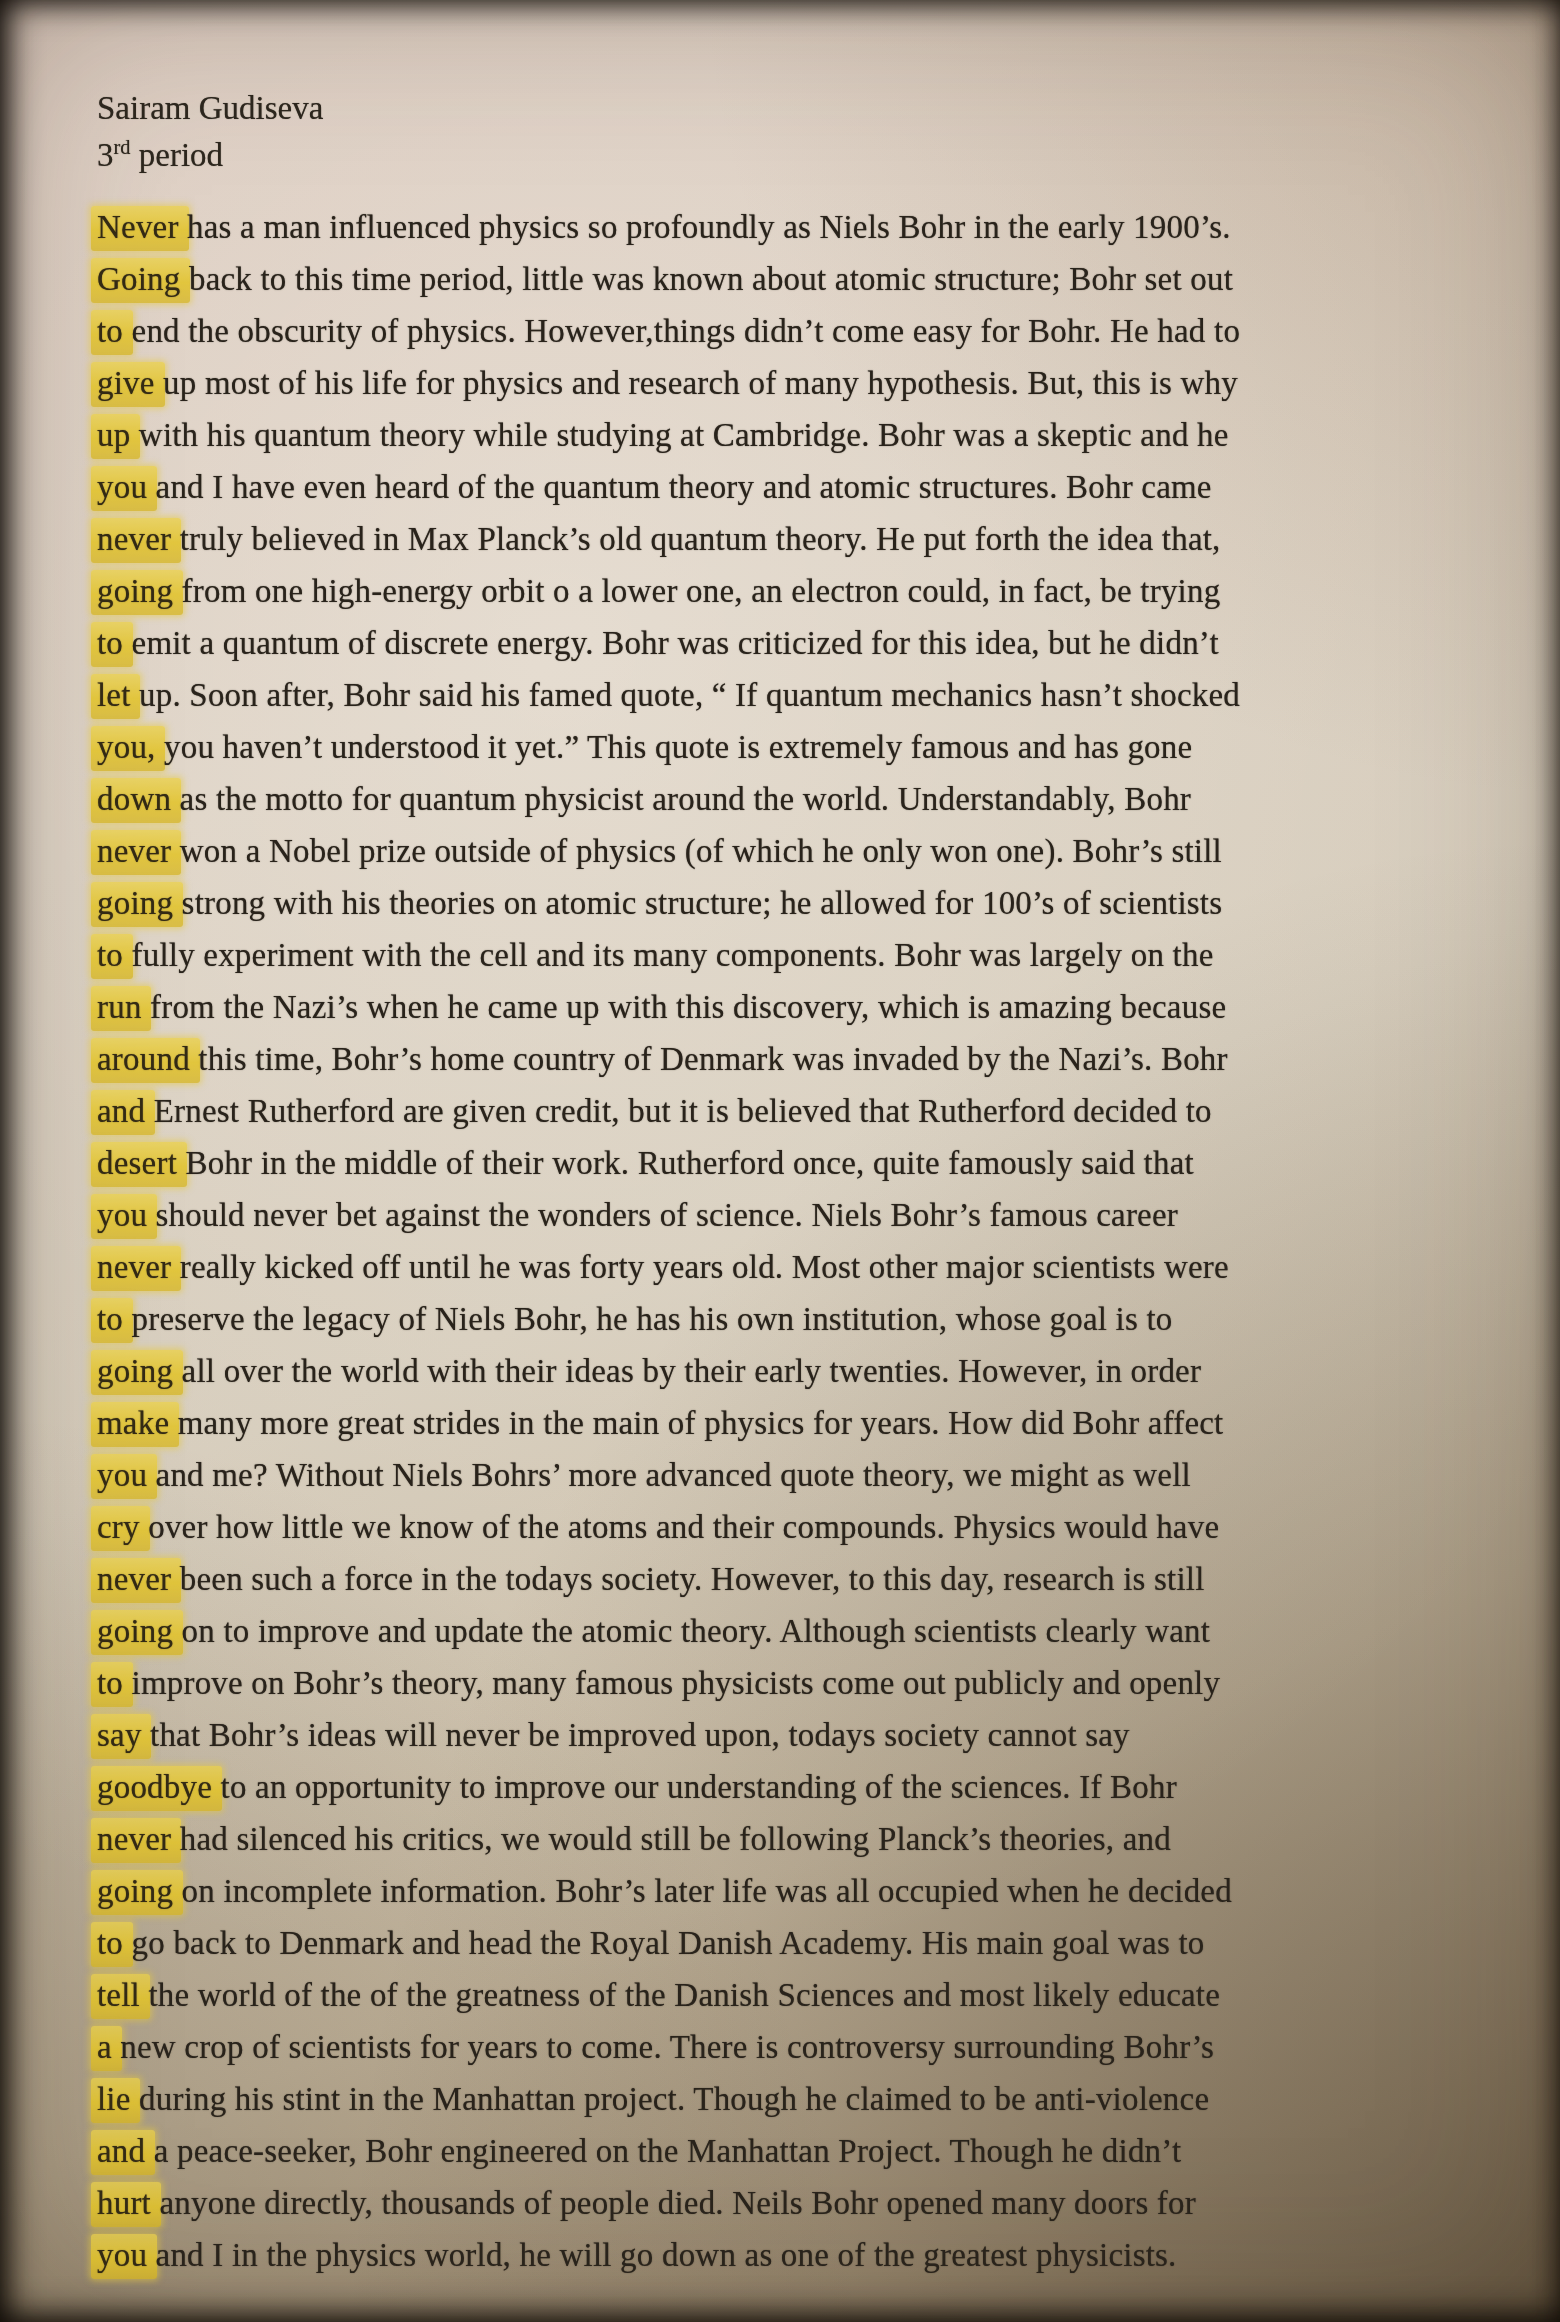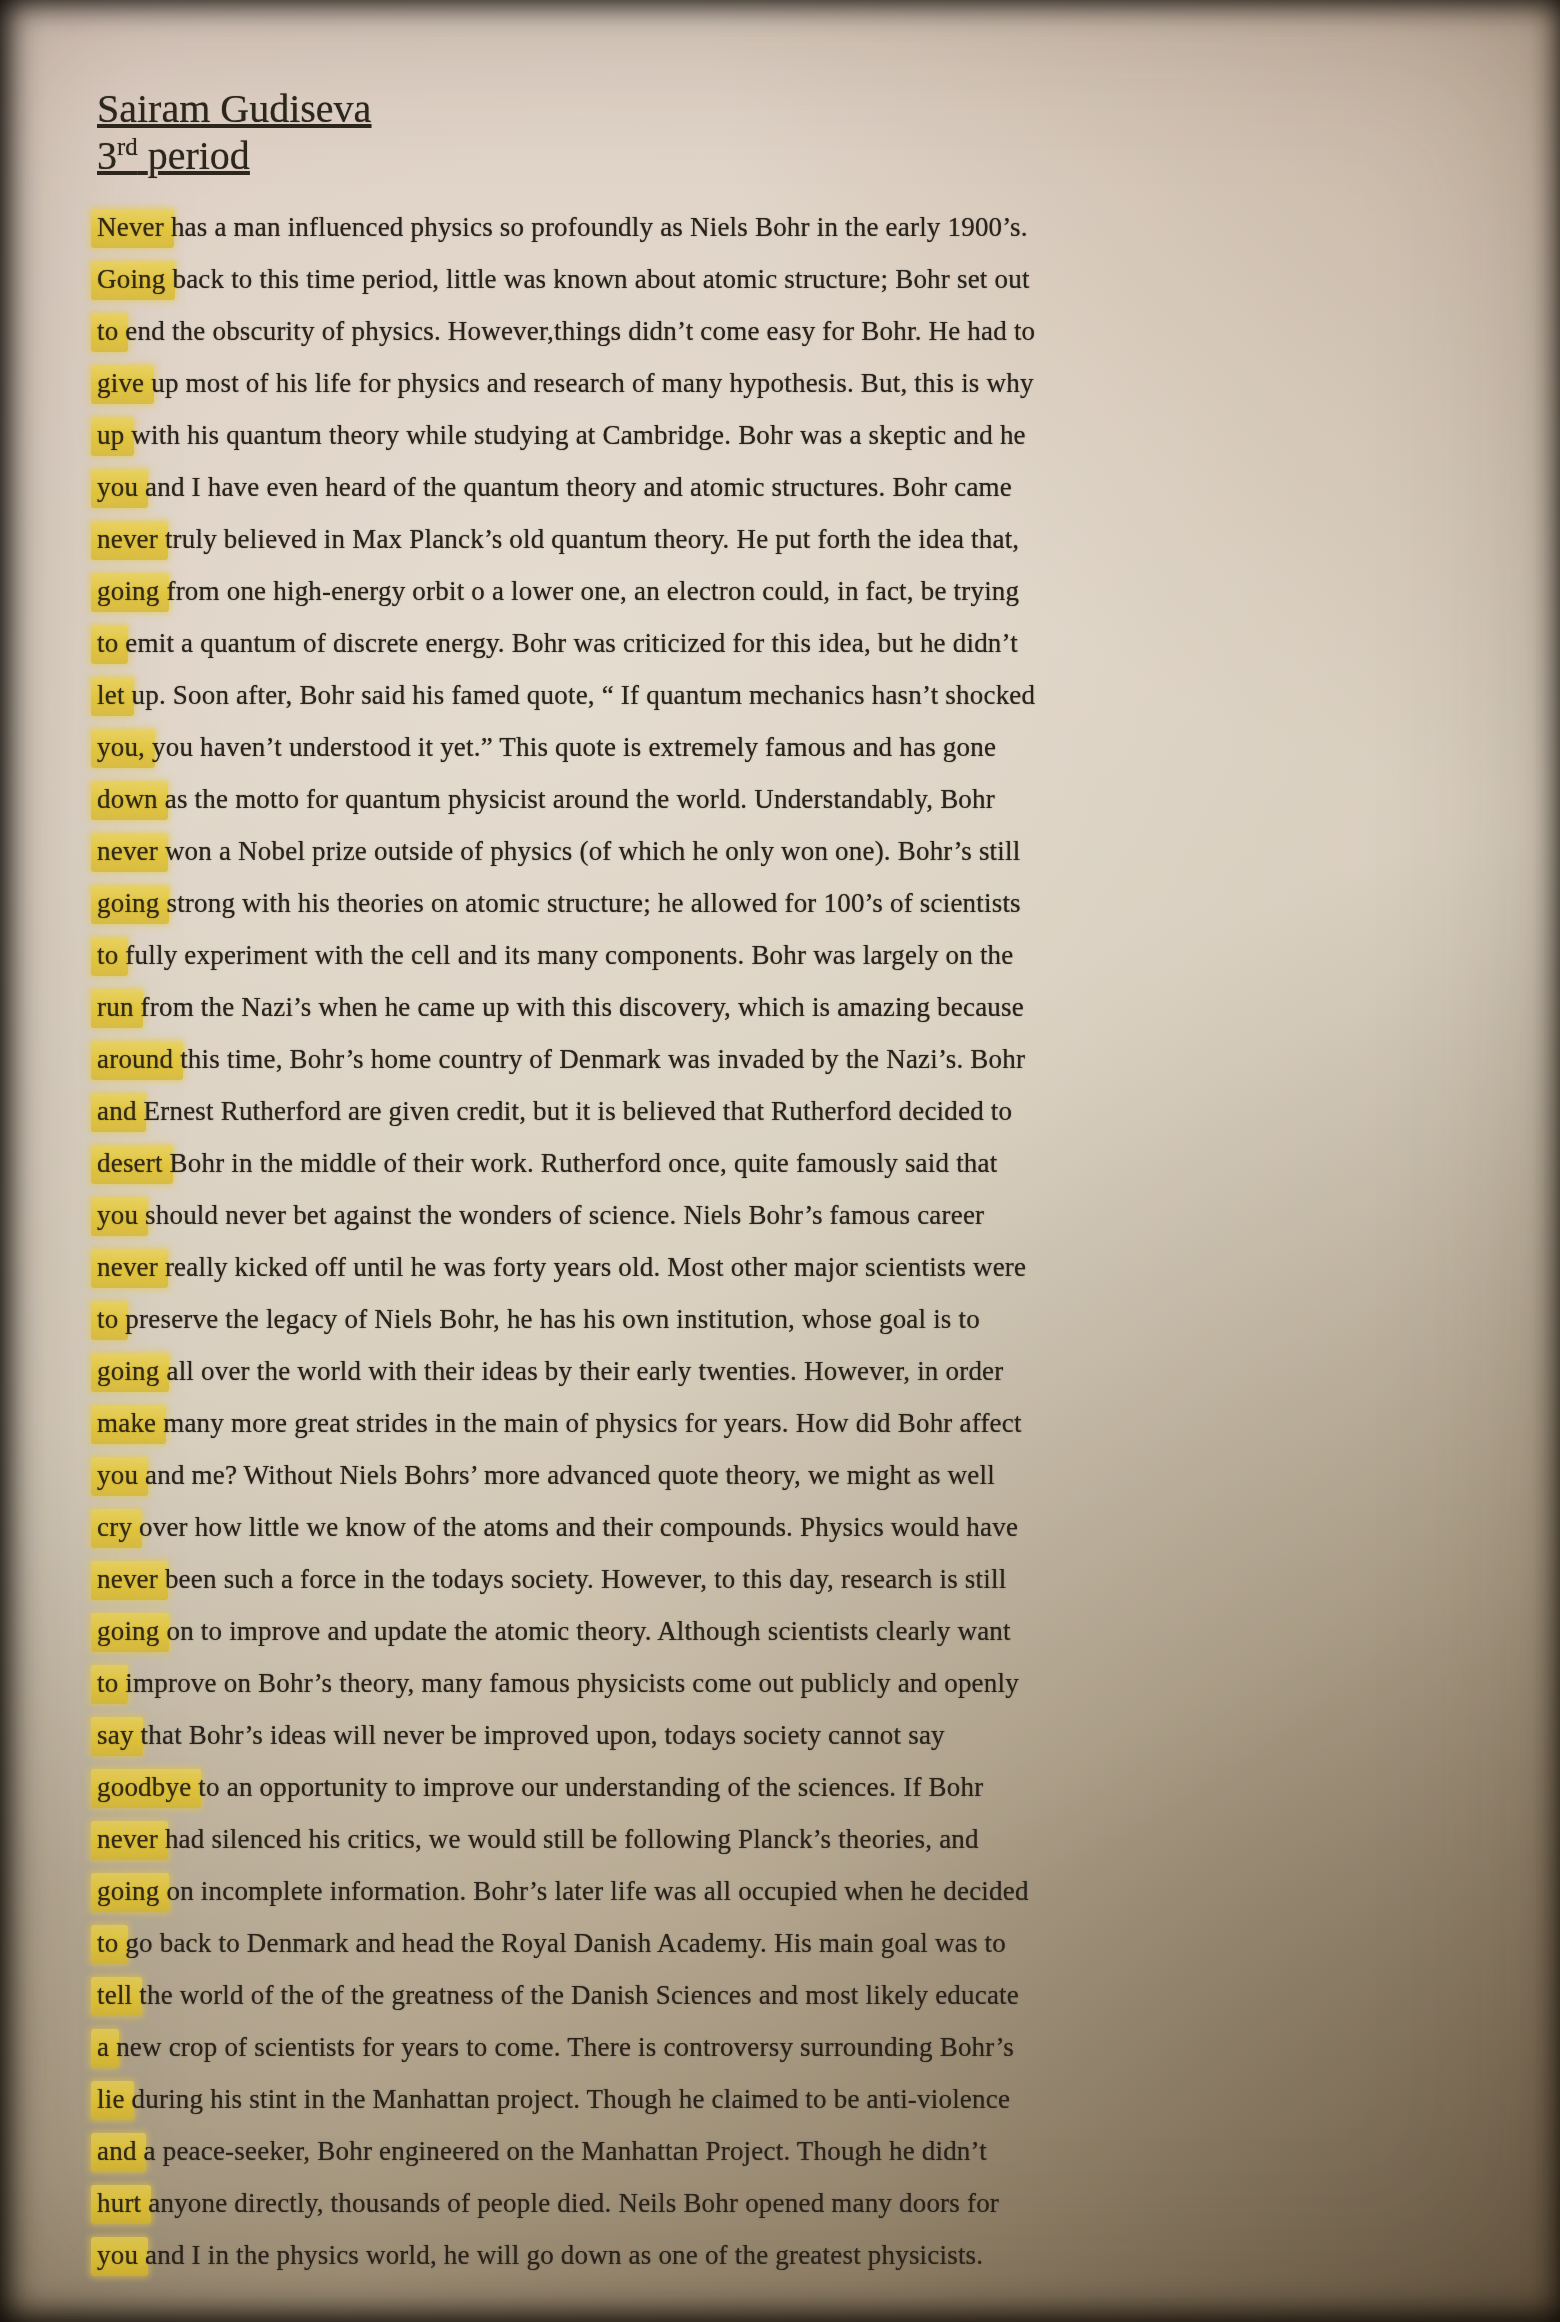--- a/index.html
+++ b/index.html
@@ -38,37 +38,36 @@
       inset 0 0 177px rgba(56,40,22,0.28);
   }
   .content {
     position: absolute;
     left: 97px;
     top: 85px;
     right: 55px;
     filter: blur(0.4px);
   }
   .header {
-    font-size: 40px;
+    font-size: 33px;
     line-height: 47px;
     color: #2c261d;
     text-shadow: 0 0 1px rgba(44,38,29,0.65);
-    text-decoration: underline;
   }
   .header sup {
     font-size: 0.62em;
     vertical-align: super;
     line-height: 0;
   }
   .essay {
     margin-top: 21.7px;
   }
   .line {
     white-space: nowrap;
-    font-size: 27px;
+    font-size: 33px;
     line-height: 52px;
     letter-spacing: 0.2px;
     color: #29231b;
     text-shadow: 0 0 1.2px rgba(41,35,27,0.7);
   }
   .hl {
     background: linear-gradient(to bottom, rgba(235,209,74,0.78) 0%, rgba(226,195,42,0.88) 55%, rgba(214,182,38,0.80) 100%);
     box-shadow: 0 0 6.9px 2px rgba(228,200,60,0.55);
     border-radius: 3px;
     padding: 3px 9.9px 5.9px 5.9px;

